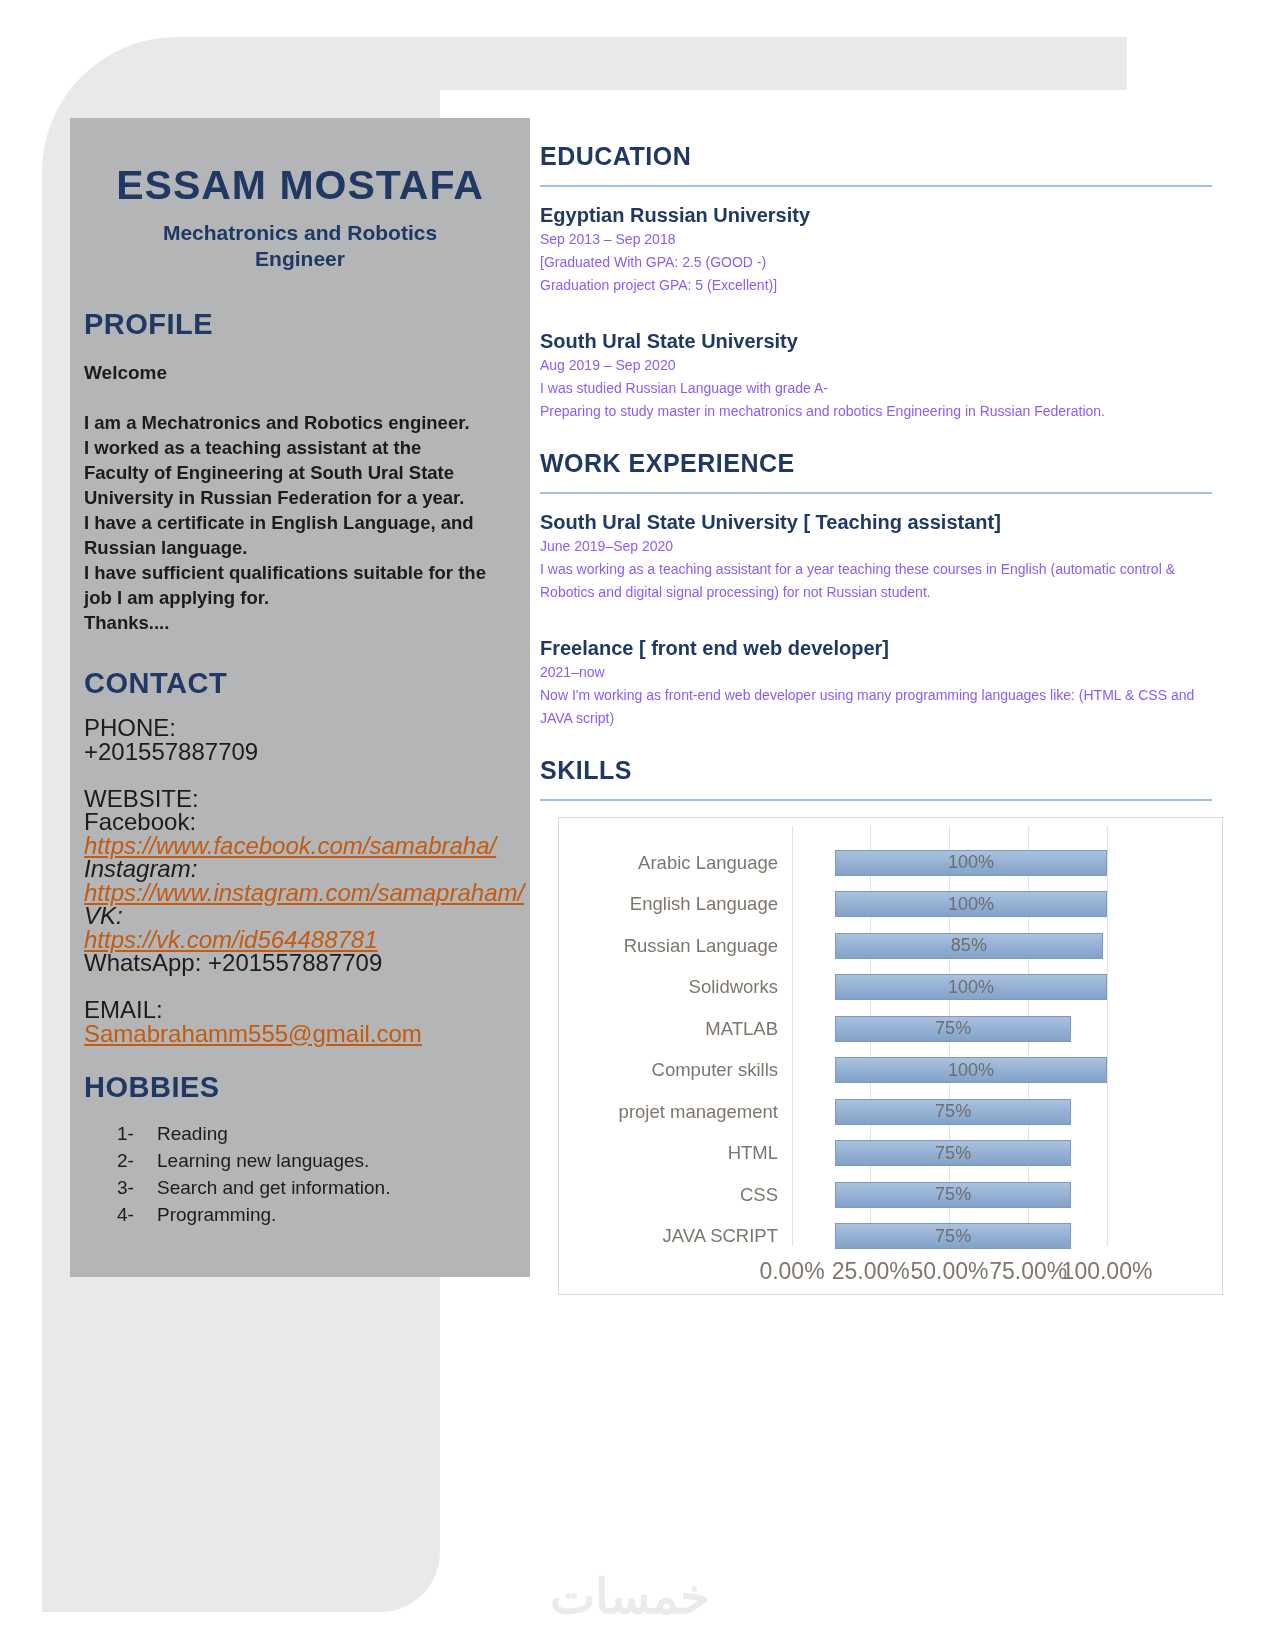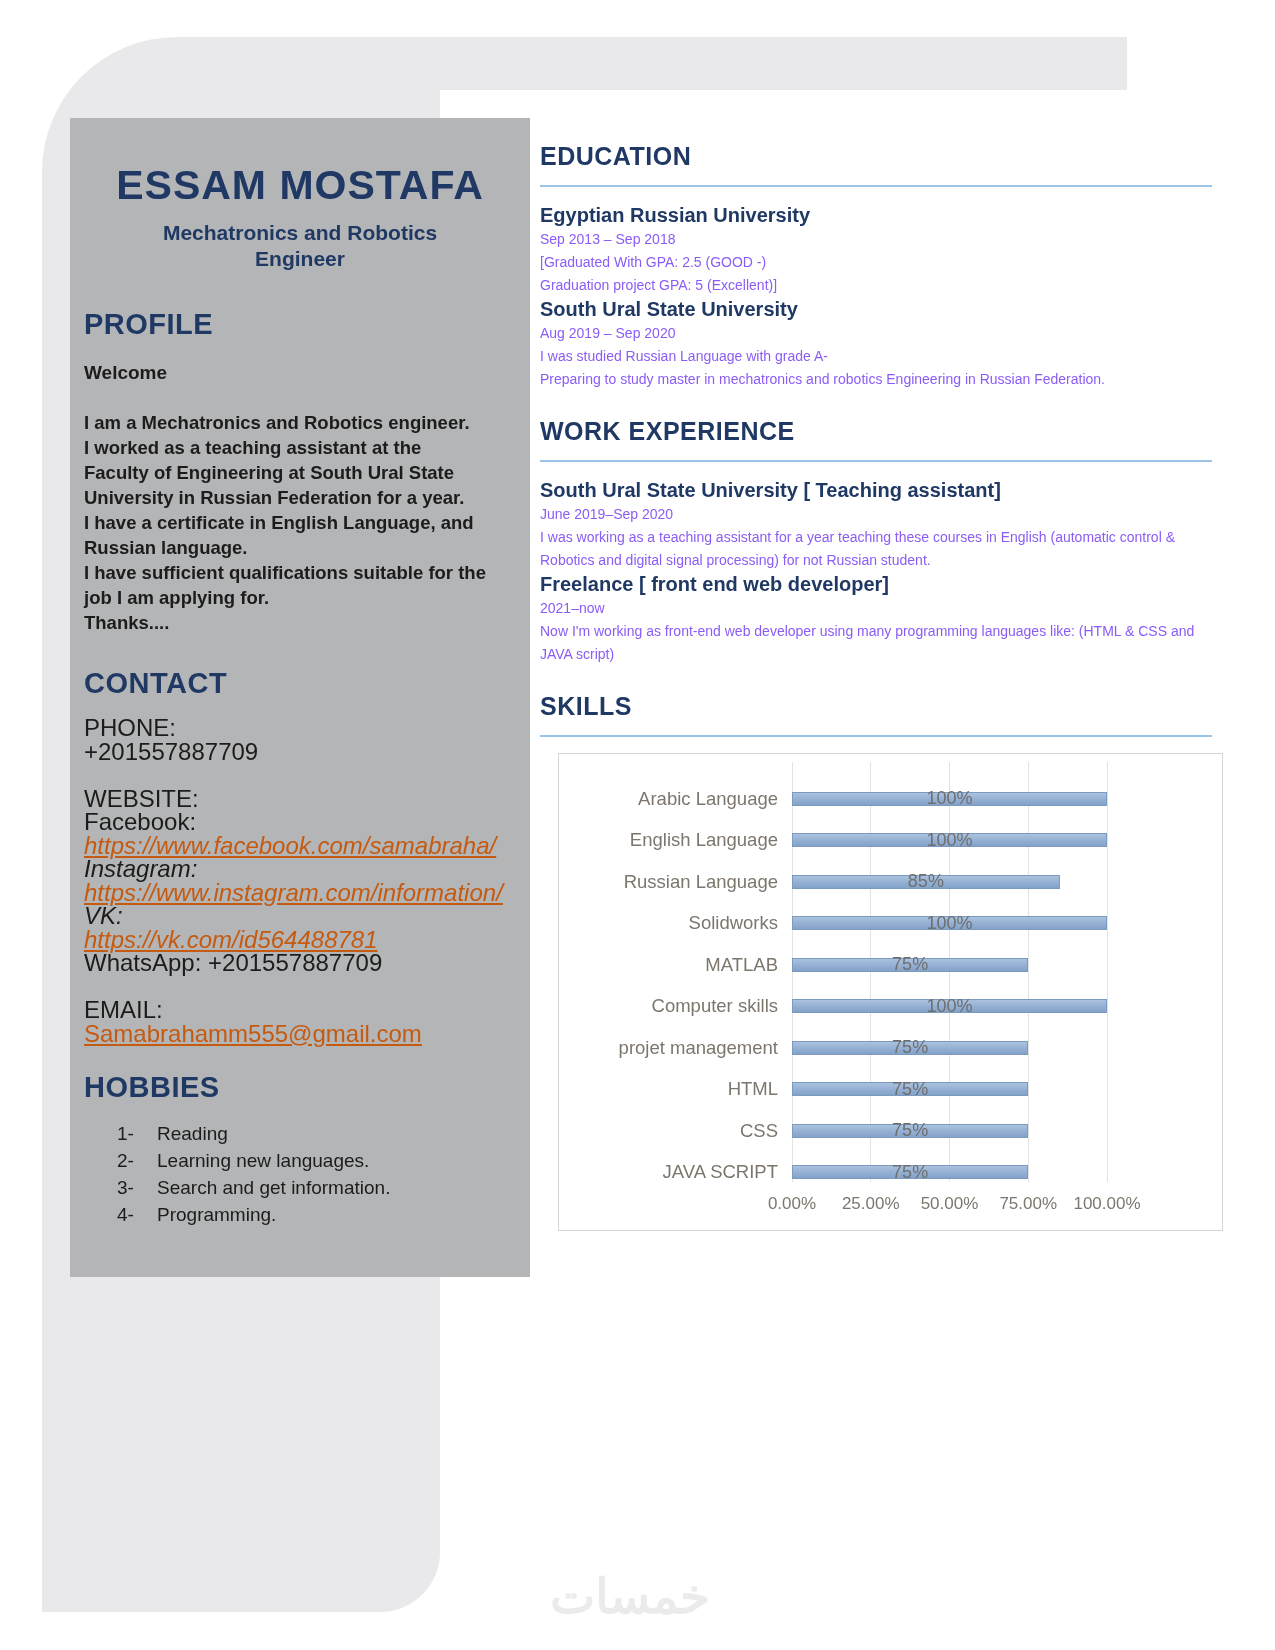--- a/index.html
+++ b/index.html
@@ -30,36 +30,36 @@
   .link-it{font-style:italic;}
   .hobby-list{margin-top:16px;}
   .hobby{display:flex;font-size:19px;line-height:27px;}
   .hobby-num{width:40px;margin-left:33px;}
 
   
   .main{position:absolute;left:540px;top:142px;width:672px;}
   .sec-h{font-size:25px;font-weight:bold;color:#1f3864;letter-spacing:0.5px;line-height:28px;border-bottom:2px solid #9dc3e6;padding-bottom:15px;margin:0;}
   .sec-h.mt{margin-top:26px;}
   .entries{margin-top:16px;}
-  .entry + .entry{margin-top:0;}
+  .entry + .entry{margin-top:32px;}
   .entry-title{font-size:20px;font-weight:bold;color:#1f3864;line-height:25px;}
   .entry-line{font-size:14px;color:#8b5cf6;line-height:23px;}
 
   
   .chart{position:relative;margin-top:16px;margin-left:18px;width:665px;height:478px;border:1px solid #d6d6d6;background:#fff;box-sizing:border-box;}
   .plot-grid{position:absolute;left:233px;top:8px;width:315px;height:420px;}
   .gridline{position:absolute;top:0;width:1px;height:100%;background:#e3e3e3;}
   .chart-rows{position:absolute;left:0;top:24px;width:100%;}
   .chart-row{display:flex;align-items:center;height:41.5px;}
   .cat-label{width:219px;padding-right:14px;text-align:right;font-size:18.5px;color:#7d766d;white-space:nowrap;}
   .bar-track{position:relative;width:315px;height:100%;display:flex;align-items:center;}
-  .bar{height:14px;background:linear-gradient(180deg,#aac2de 0%,#93afd3 55%,#84a2c8 100%);border:1px solid #7b9ac0;box-sizing:border-box;display:flex;align-items:center;justify-content:center;}
+  .bar{height:26px;background:linear-gradient(180deg,#aac2de 0%,#93afd3 55%,#84a2c8 100%);border:1px solid #7b9ac0;box-sizing:border-box;display:flex;align-items:center;justify-content:center;margin-left:43px;}
   .bar-label{font-size:18px;color:#6e6e6e;}
   .axis{position:absolute;left:233px;bottom:14px;width:315px;height:22px;}
-  .tick{position:absolute;transform:translateX(-50%);font-size:17px;color:#7d766d;white-space:nowrap;}
+  .tick{position:absolute;transform:translateX(-50%);font-size:23px;color:#7d766d;white-space:nowrap;}
 
   .watermark{position:absolute;left:540px;top:1568px;width:180px;text-align:center;font-size:48px;font-weight:bold;color:#ebebeb;direction:rtl;}
 </style>
 </head>
 <body>
 
 <div class="deco-band"></div>
 <div class="deco-col"></div>
 
 <aside class="sidebar">
@@ -85,21 +85,21 @@
 
   <h2 class="side-h h-contact">CONTACT</h2>
   <div class="contact-block">
     <div class="c-line">PHONE:</div>
     <div class="c-line">+201557887709</div>
     <div class="c-gap"></div>
     <div class="c-line">WEBSITE:</div>
     <div class="c-line">Facebook:</div>
     <div class="c-line"><a class="link link-it" href="#">https://www.facebook.com/samabraha/</a></div>
     <div class="c-line it">Instagram:</div>
-    <div class="c-line"><a class="link link-it" href="#">https://www.instagram.com/information/</a></div>
+    <div class="c-line"><a class="link link-it" href="#">https://www.instagram.com/samapraham/</a></div>
     <div class="c-line it">VK:</div>
     <div class="c-line"><a class="link link-it" href="#">https://vk.com/id564488781</a></div>
     <div class="c-line">WhatsApp: +201557887709</div>
     <div class="c-gap"></div>
     <div class="c-line">EMAIL:</div>
     <div class="c-line"><a class="link" href="#">Samabrahamm555@gmail.com</a></div>
   </div>
 
   <h2 class="side-h h-hobbies">HOBBIES</h2>
   <div class="hobby-list" id="hobby-list">

